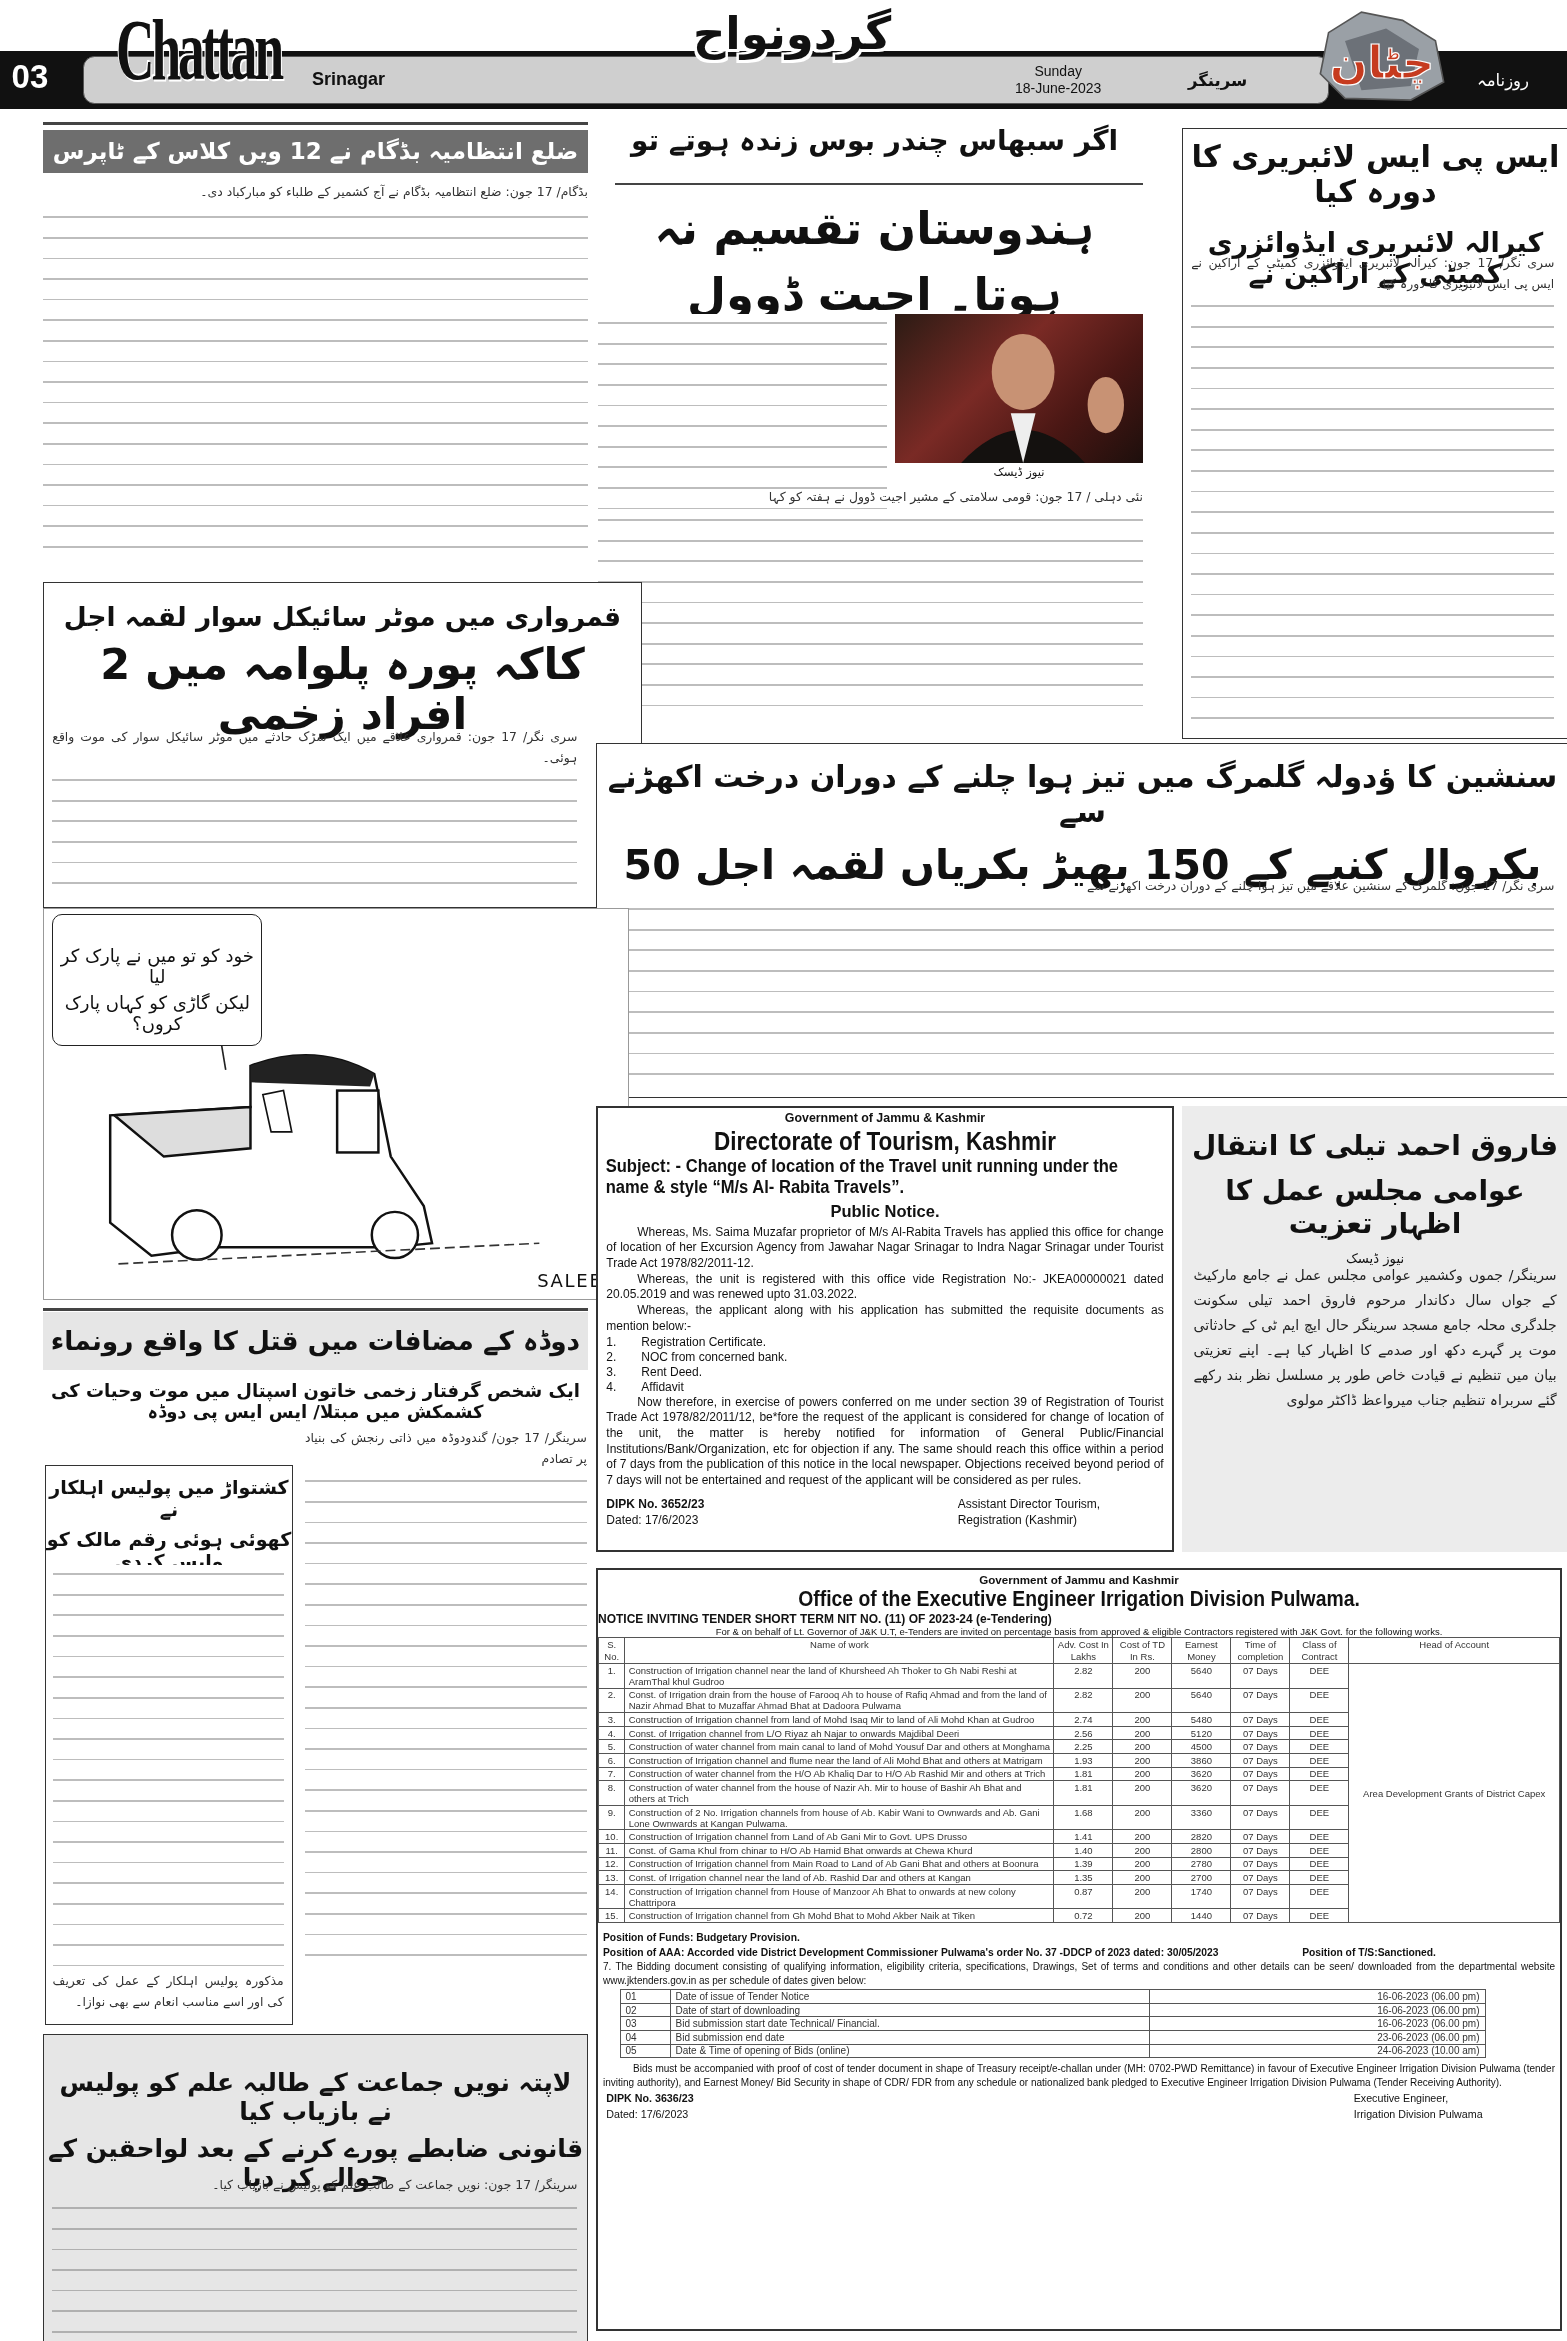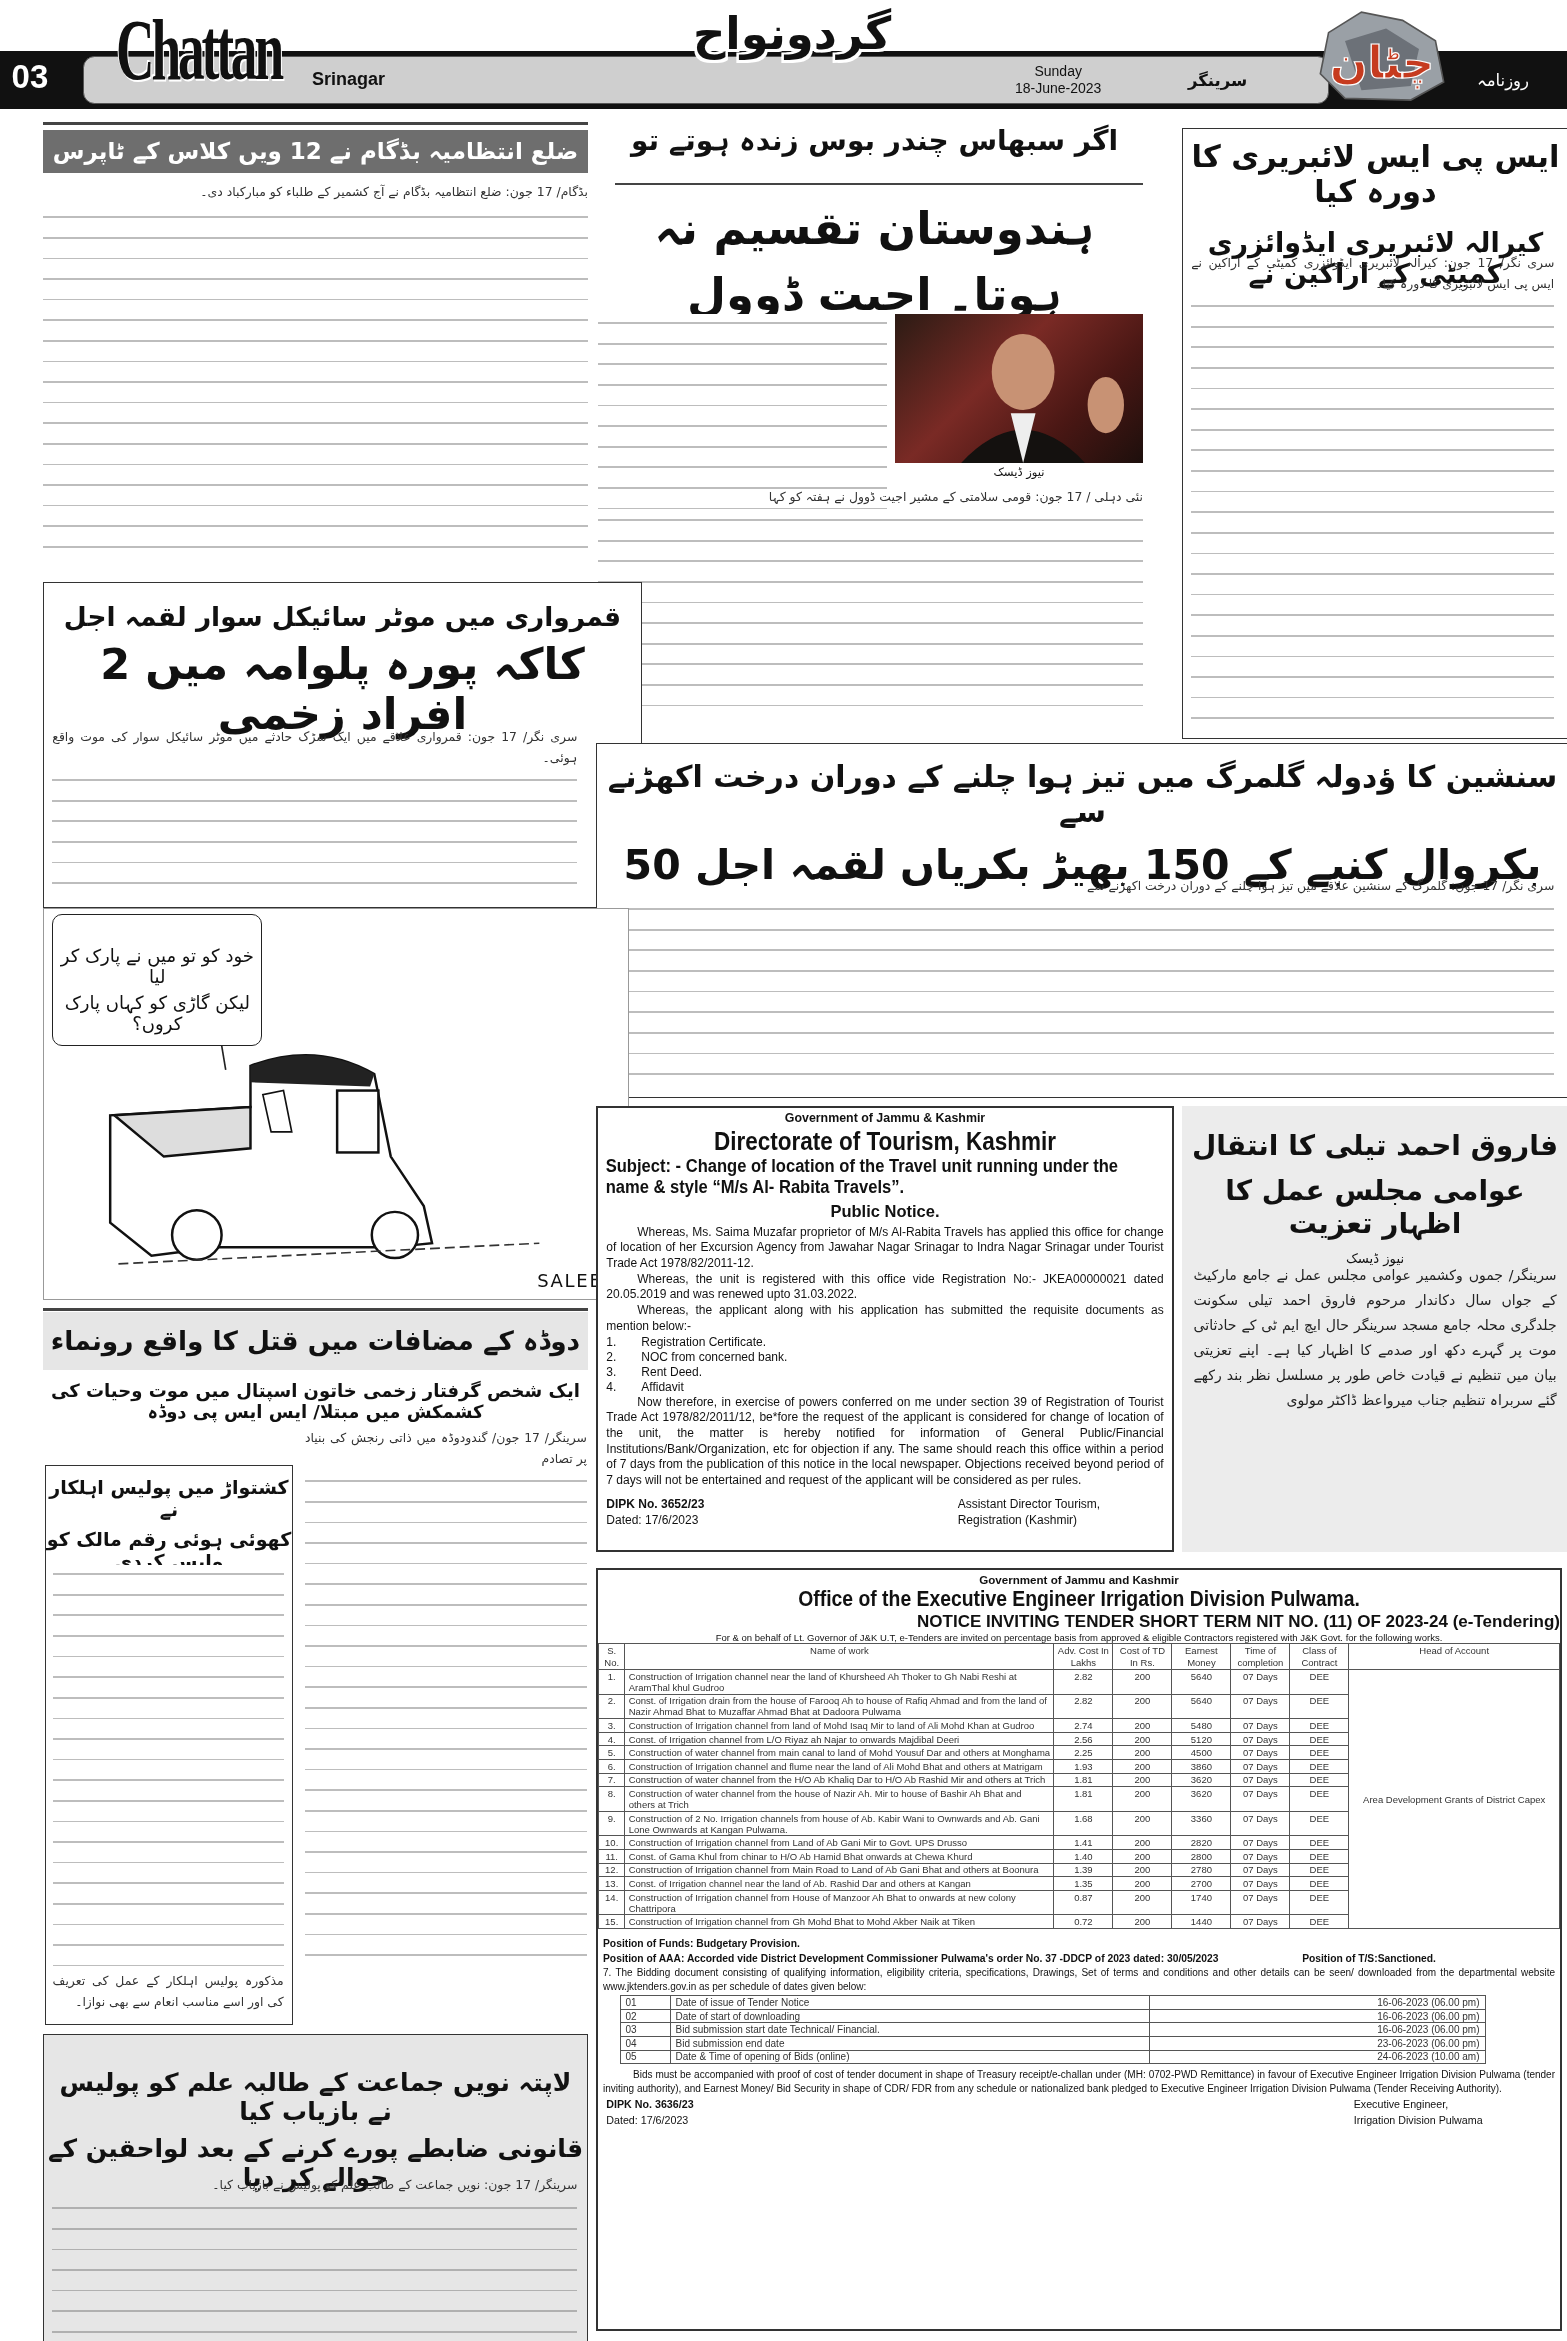--- a/index.html
+++ b/index.html
@@ -33,21 +33,21 @@
   .notice .subject { font-size: 18px; font-weight: bold; padding: 0 8.3px; line-height: 21.5px; transform: scaleX(0.92); transform-origin: left; width: 108%; }
   .notice .pn { text-align: center; font-size: 16.5px; font-weight: bold; margin: 3.3px 0; }
   .notice p { font-size: 12px; line-height: 15.7px; padding: 0 8.3px; text-align: justify; }
   .notice .ind { text-indent: 31px; }
   .notice ol { list-style: none; padding: 0 8.3px; font-size: 12px; line-height: 15px; }
   .notice ol li span.n { display: inline-block; width: 35px; }
   .sig-row { display: flex; justify-content: space-between; padding: 8.3px 8.3px 0 8.3px; font-size: 12px; line-height: 15.7px; }
   .sig-row .right { width: 206px; }
 
   .tender .title { text-align: center; font-size: 22px; font-weight: bold; transform: scaleX(0.88); }
-  .tender .nit { text-align: right; font-size: 17px; font-weight: bold; }
+  .tender .nit { text-align: left; font-size: 12px; font-weight: bold; }
   .tender .lead { text-align: center; font-size: 9.5px; }
   table.works { border-collapse: collapse; width: 100%; font-size: 9.5px; }
   table.works th, table.works td { border: 0.8px solid #555; padding: 0.8px 3.3px; vertical-align: top; color: #333; }
   table.works th { font-weight: normal; text-align: center; line-height: 11.6px; }
   table.works td.c { text-align: center; }
   table.works td.head { text-align: center; vertical-align: middle; }
   .tender .bold-line { font-size: 10.3px; font-weight: bold; padding: 0 5px; line-height: 15px; }
   .tender .small { font-size: 10px; padding: 0 5px; line-height: 14px; text-align: justify; }
   table.sched { border-collapse: collapse; margin: 1.7px 0 3.3px 21.5px; width: 866px; font-size: 10px; }
   table.sched td { border: 0.8px solid #555; padding: 0.8px 5px; color: #333; }

